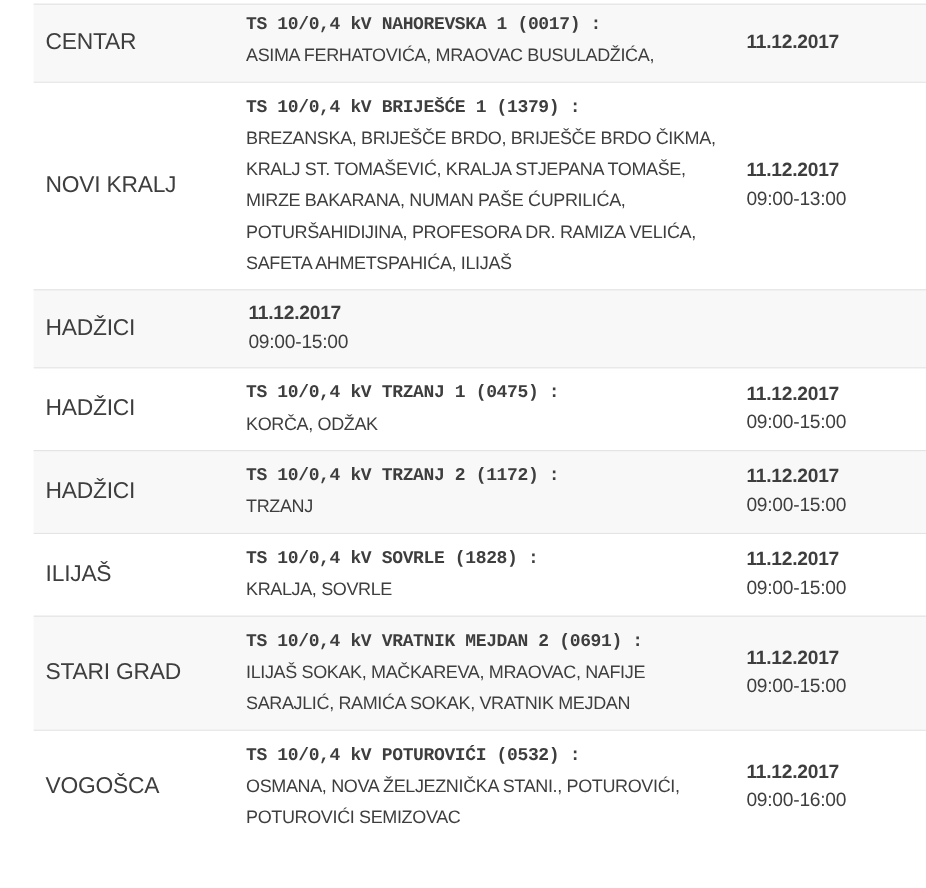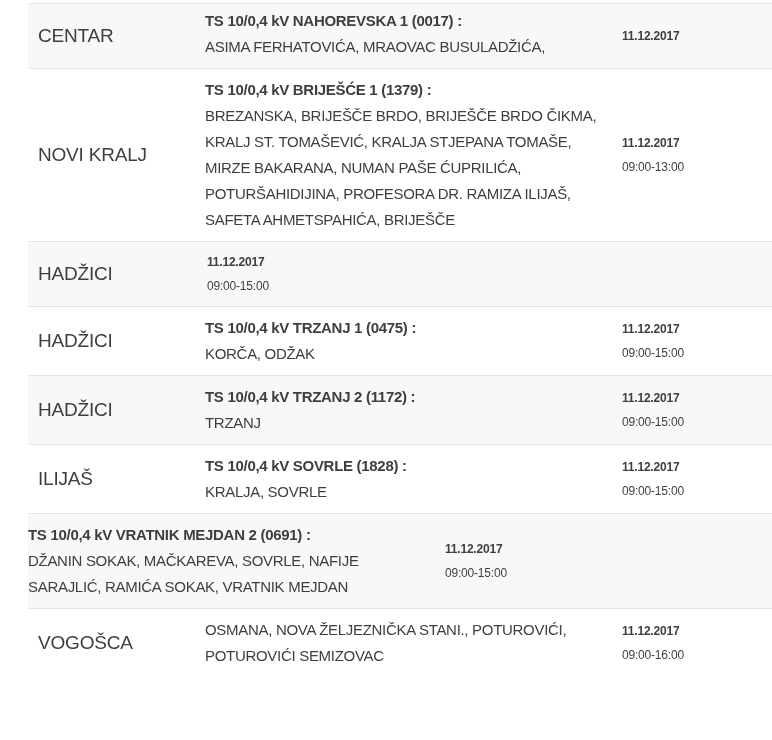--- a/index.html
+++ b/index.html
@@ -34,32 +34,33 @@
   .col-details{
     width:415px;
     box-sizing:border-box;
     padding:8px 0;
     font-size:15px;
     line-height:26px;
     letter-spacing:-0.3px;
   }
   .ts-title{
     font-weight:bold;
+    font-family:Liberation Mono, monospace;
   }
   .street-line{
     white-space:nowrap;
   }
   .col-sched{
     flex:1;
     box-sizing:border-box;
     padding:8px 0 8px 2px;
     display:flex;
     flex-direction:column;
     justify-content:center;
-    font-size:12px;
+    font-size:16px;
     line-height:24px;
     letter-spacing:-0.2px;
   }
   .date{
     font-weight:bold;
   }
   .row:first-child .col-details{padding-top:4px;}
 </style>
 </head>
 <body>
@@ -80,22 +81,22 @@
 
   <div class="row">
     <div class="col-muni">
       <span>NOVI KRALJ</span>
     </div>
     <div class="col-details">
       <div class="ts-title">TS 10/0,4 kV BRIJEŠĆE 1 (1379) :</div>
     <div class="street-line">BREZANSKA, BRIJEŠČE BRDO, BRIJEŠČE BRDO ČIKMA,</div>
         <div class="street-line">KRALJ ST. TOMAŠEVIĆ, KRALJA STJEPANA TOMAŠE,</div>
         <div class="street-line">MIRZE BAKARANA, NUMAN PAŠE ĆUPRILIĆA,</div>
-        <div class="street-line">POTURŠAHIDIJINA, PROFESORA DR. RAMIZA ILIJAŠ,</div>
-        <div class="street-line">SAFETA AHMETSPAHIĆA, BRIJEŠČE</div>
+        <div class="street-line">POTURŠAHIDIJINA, PROFESORA DR. RAMIZA VELIĆA,</div>
+        <div class="street-line">SAFETA AHMETSPAHIĆA, ILIJAŠ</div>
       </div>
     <div class="col-sched">
       <div class="date">11.12.2017</div>
       <div class="time">09:00-13:00</div>
     </div>
   </div>
 
   <div class="row">
     <div class="col-muni">
       <span>HADŽICI</span>
@@ -142,36 +143,40 @@
       <div class="ts-title">TS 10/0,4 kV SOVRLE (1828) :</div>
     <div class="street-line">KRALJA, SOVRLE</div>
       </div>
     <div class="col-sched">
       <div class="date">11.12.2017</div>
       <div class="time">09:00-15:00</div>
     </div>
   </div>
 
   <div class="row">
+    <div class="col-muni">
+      <span>STARI GRAD</span>
+    </div>
     <div class="col-details">
       <div class="ts-title">TS 10/0,4 kV VRATNIK MEJDAN 2 (0691) :</div>
-    <div class="street-line">DŽANIN SOKAK, MAČKAREVA, SOVRLE, NAFIJE</div>
+    <div class="street-line">ILIJAŠ SOKAK, MAČKAREVA, MRAOVAC, NAFIJE</div>
         <div class="street-line">SARAJLIĆ, RAMIĆA SOKAK, VRATNIK MEJDAN</div>
       </div>
     <div class="col-sched">
       <div class="date">11.12.2017</div>
       <div class="time">09:00-15:00</div>
     </div>
   </div>
 
   <div class="row">
     <div class="col-muni">
       <span>VOGOŠCA</span>
     </div>
     <div class="col-details">
+      <div class="ts-title">TS 10/0,4 kV POTUROVIĆI (0532) :</div>
     <div class="street-line">OSMANA, NOVA ŽELJEZNIČKA STANI., POTUROVIĆI,</div>
         <div class="street-line">POTUROVIĆI SEMIZOVAC</div>
       </div>
     <div class="col-sched">
       <div class="date">11.12.2017</div>
       <div class="time">09:00-16:00</div>
     </div>
   </div>
 </div>
 

